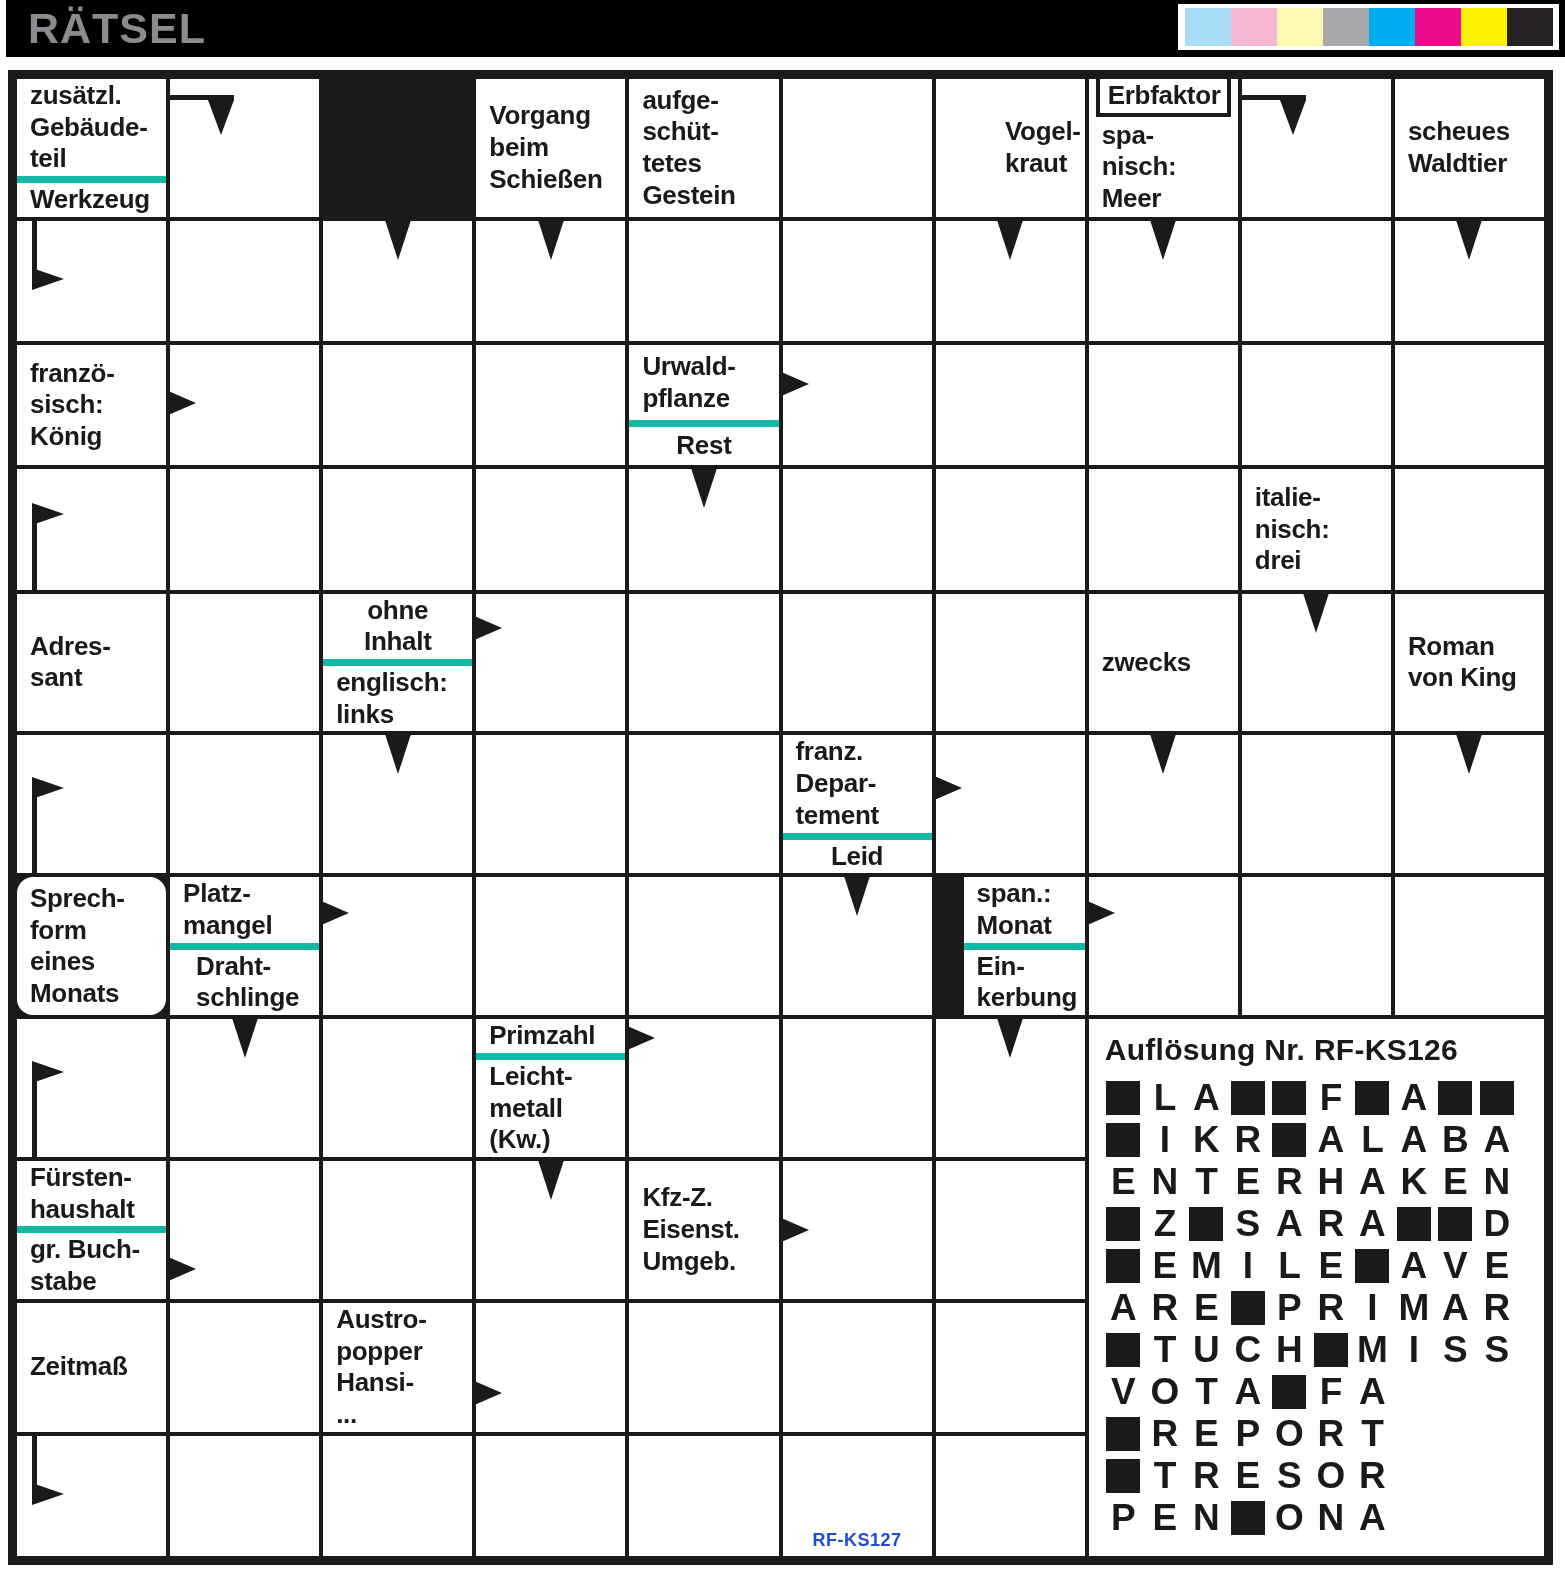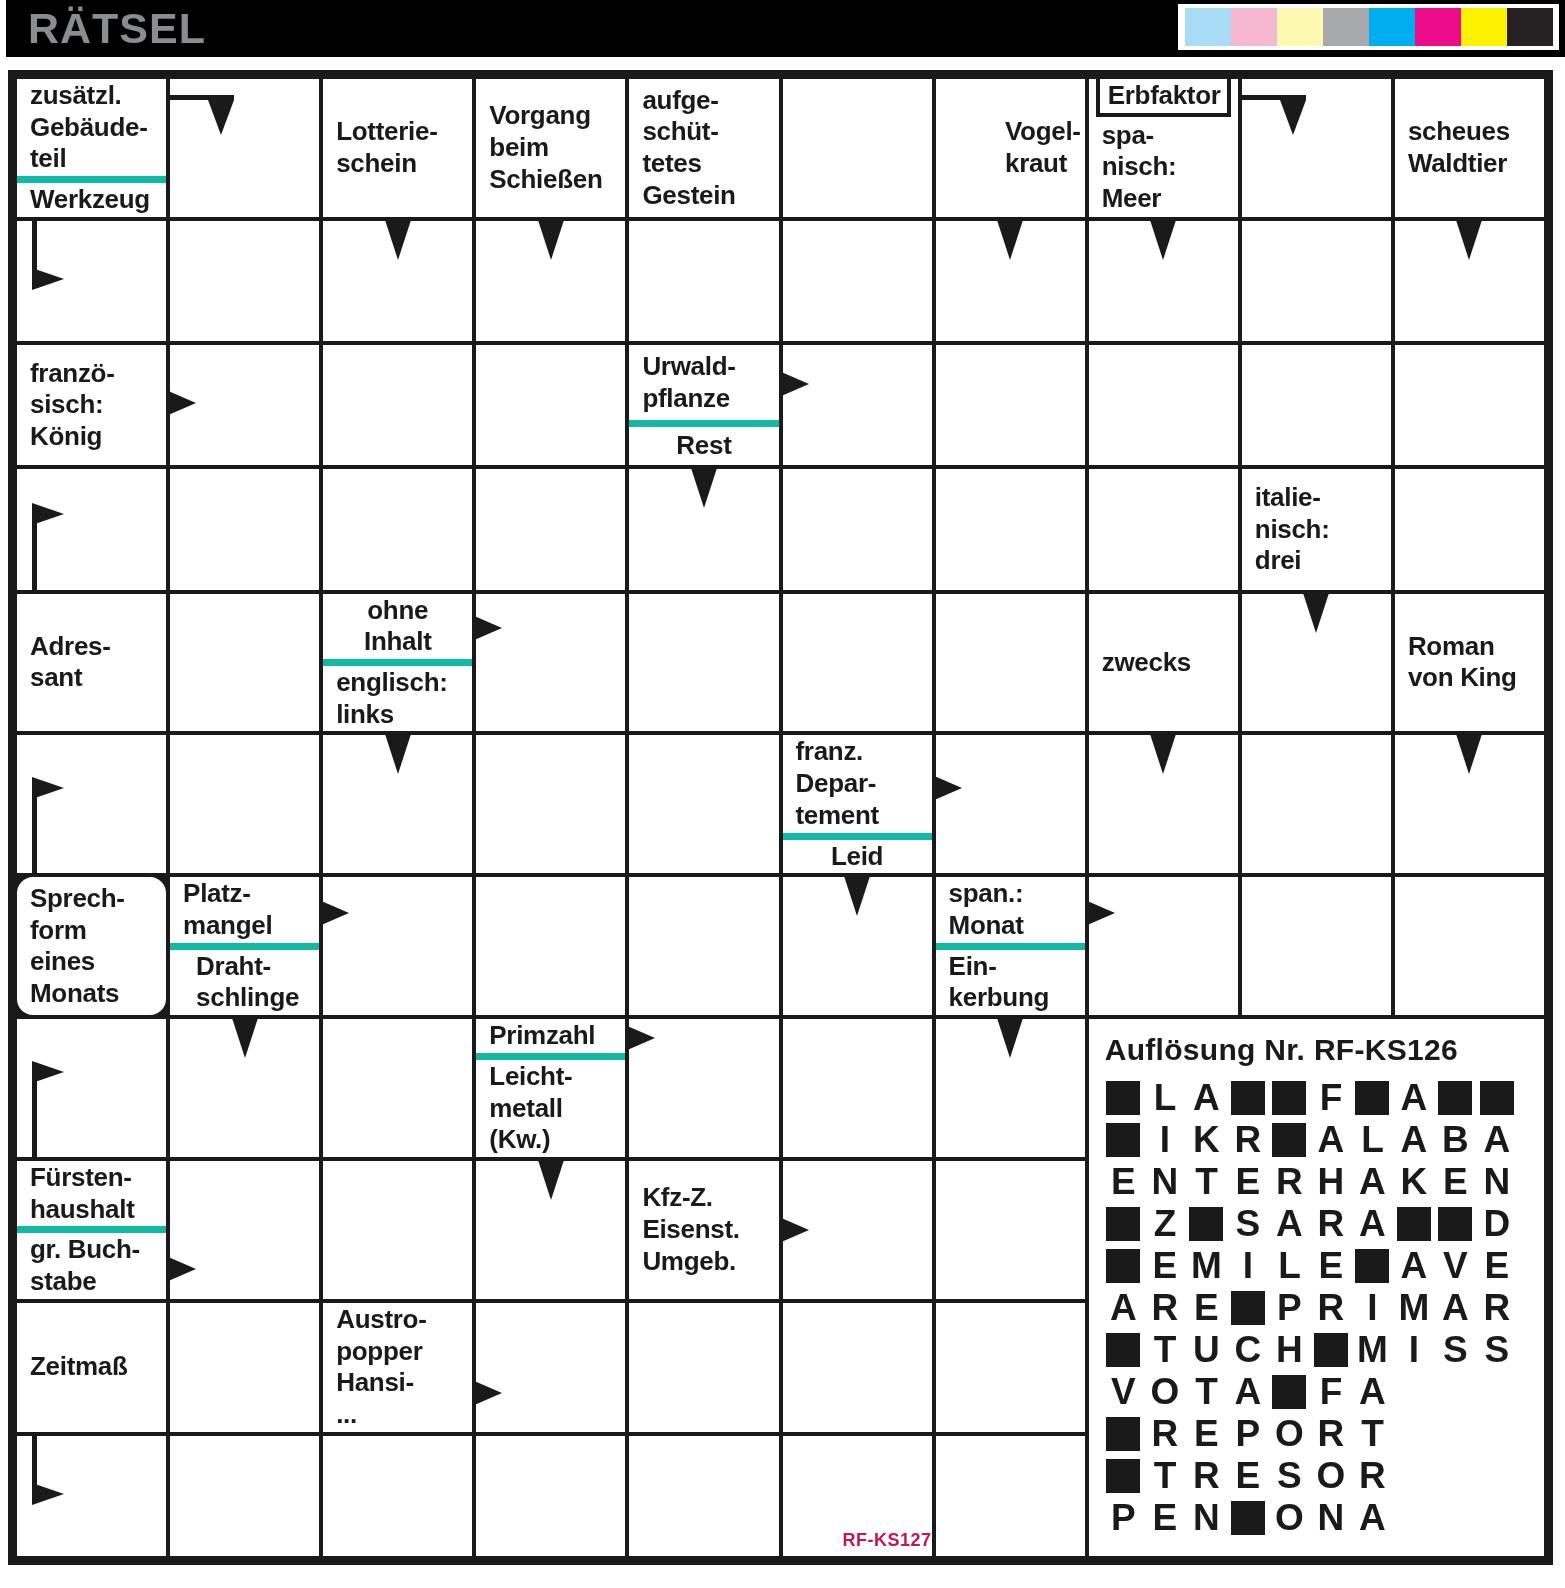--- a/index.html
+++ b/index.html
@@ -42,22 +42,22 @@
   .m-flagtop{position:absolute;left:15px;top:0;width:5px;height:56%;background:#1a1a1a;}
   .m-flagtop:after{content:"";position:absolute;left:0;bottom:-2px;width:0;height:0;
            border-top:11px solid transparent;border-bottom:11px solid transparent;
            border-left:32px solid #1a1a1a;}
   .m-flagbot{position:absolute;left:15px;top:45%;bottom:0;width:5px;background:#1a1a1a;}
   .m-flagbot:after{content:"";position:absolute;left:0;top:-20px;width:0;height:0;
            border-top:11px solid transparent;border-bottom:11px solid transparent;
            border-left:32px solid #1a1a1a;}
 
   
-  .code{position:absolute;left:0;right:0;bottom:5px;text-align:right;
-        font-size:18px;font-weight:bold;color:#be185d;letter-spacing:0.5px;}
+  .code{position:absolute;left:0;right:0;bottom:5px;text-align:center;
+        font-size:18px;font-weight:bold;color:#1d4ed8;letter-spacing:0.5px;}
 
   
   .sol{background:#ffffff;padding:8px 0 0 14px;box-sizing:border-box;overflow:hidden;}
   .sol-title{font-size:30px;font-weight:bold;color:#1a1a1a;margin:6px 0 10px 2px;letter-spacing:0.3px;}
   .sol-row{display:flex;height:42px;}
   .sol-cell{width:41.5px;height:42px;display:flex;align-items:center;justify-content:center;
             font-size:37px;font-weight:bold;color:#1a1a1a;}
   .sol-block{width:34px;height:34px;background:#1a1a1a;}
 </style>
 </head>
@@ -80,24 +80,20 @@
   <div class="grid">
       <div class="cell" style="grid-area: 1 / 1;">
         <div class="part" style="flex-grow: 3;">zusätzl.
 Gebäude-
 teil</div>
         <div class="part sep" style="flex-grow: 1;">Werkzeug</div>
       </div>
       <div class="cell" style="grid-area: 1 / 2;">
         <div class="m-bend"></div>
       </div>
-      <div class="cell" style="grid-area: 1 / 3;">
-        <div class="part" style="flex-grow: 1;">Lotterie-
-schein</div>
-      </div>
       <div class="cell" style="grid-area: 1 / 4;">
         <div class="part" style="flex-grow: 1;">Vorgang
 beim
 Schießen</div>
       </div>
       <div class="cell" style="grid-area: 1 / 5;">
         <div class="part" style="flex-grow: 1;">aufge-
 schüt-
 tetes
 Gestein</div>
@@ -247,21 +243,21 @@
 schlinge</div>
       </div>
       <div class="cell" style="grid-area: 7 / 3;">
         <div class="m-right" style="top: 26%;"></div>
       </div>
       <div class="cell" style="grid-area: 7 / 4;"></div>
       <div class="cell" style="grid-area: 7 / 5;"></div>
       <div class="cell" style="grid-area: 7 / 6;">
         <div class="m-down"></div>
       </div>
-      <div class="cell" style="grid-area: 7 / 7;">
+      <div class="cell" style="grid-area: 7 / 7; margin-left: 28px;">
         <div class="part" style="flex-grow: 1;">span.:
 Monat</div>
         <div class="part sep" style="flex-grow: 1;">Ein-
 kerbung</div>
       </div>
       <div class="cell" style="grid-area: 7 / 8;">
         <div class="m-right" style="top: 26%;"></div>
       </div>
       <div class="cell" style="grid-area: 7 / 9;"></div>
       <div class="cell" style="grid-area: 7 / 10;"></div>

